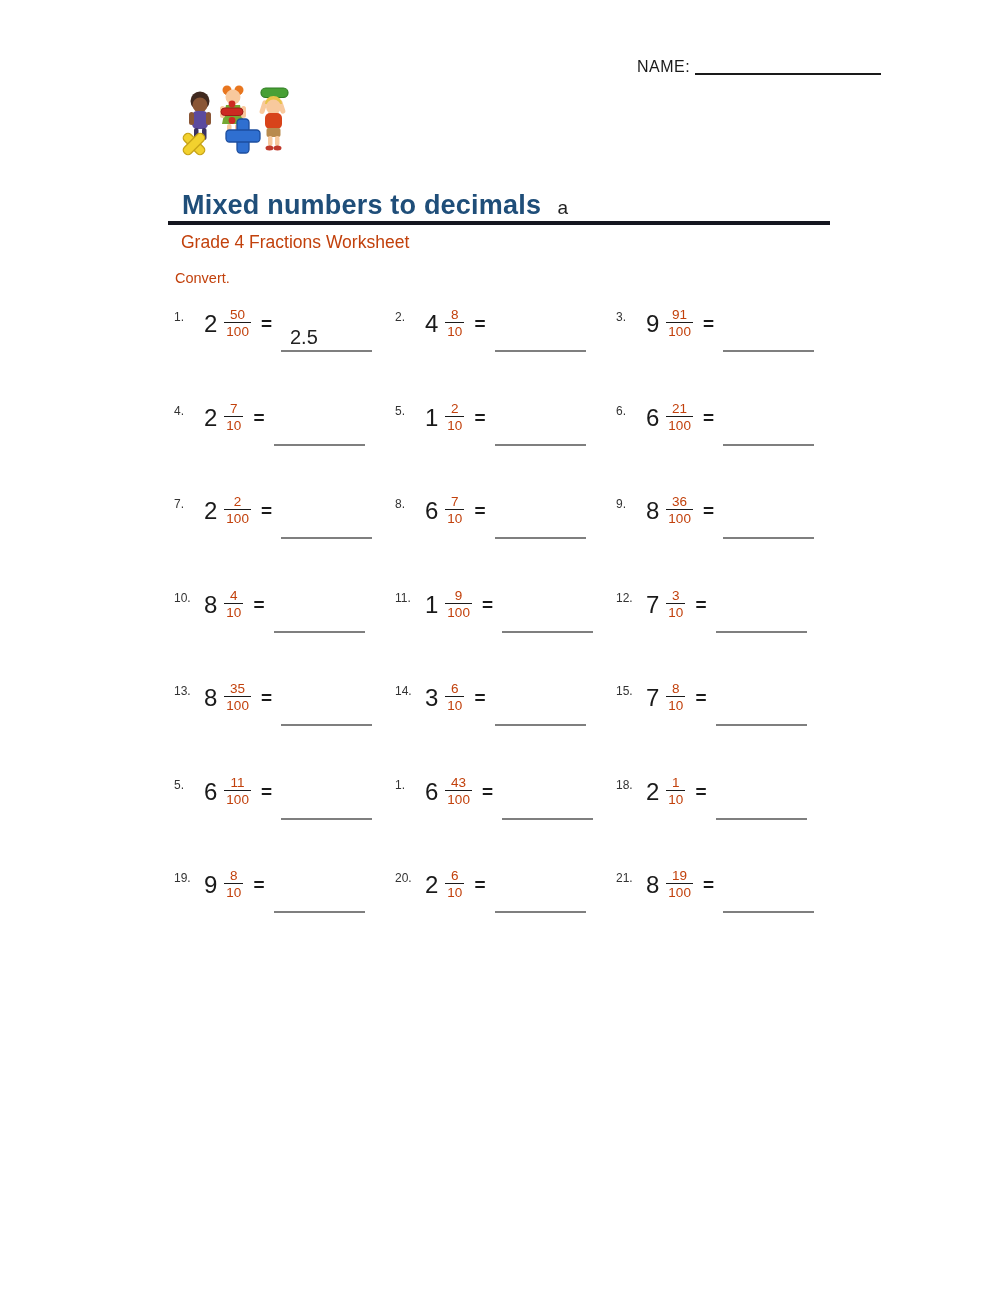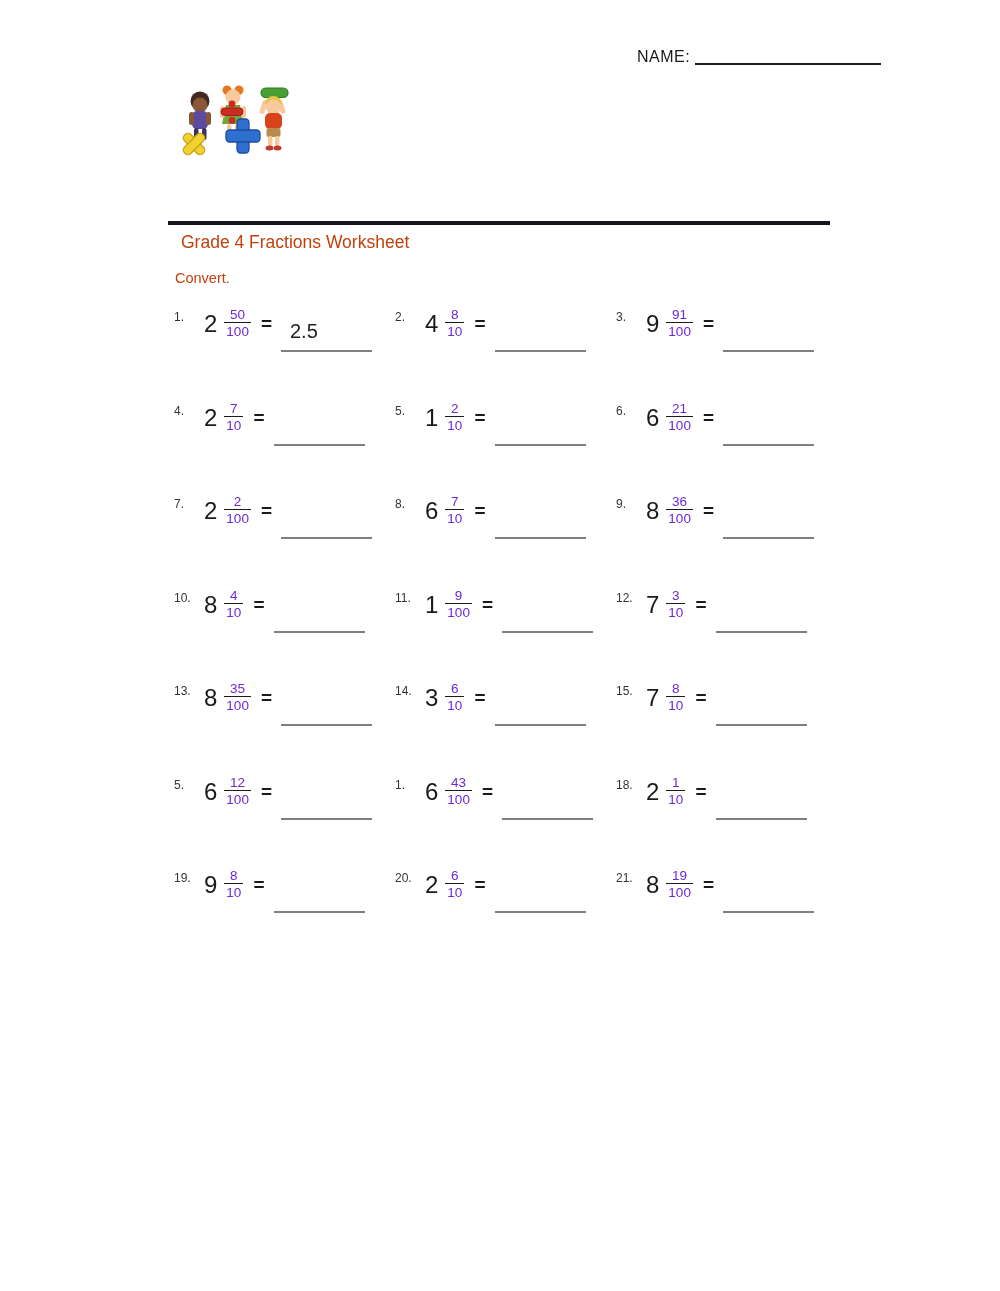--- a/index.html
+++ b/index.html
@@ -6,21 +6,21 @@
   .page {
     position:relative;
     width:1000px; height:1291px;
     background:#ffffff;
     font-family:"Liberation Sans", sans-serif;
     color:#1a1a1a;
     overflow:hidden;
   }
 
   
-  .name-row { position:absolute; left:637px; top:42px; font-size:16px; letter-spacing:.5px; color:#1a1a1a; white-space:nowrap; }
+  .name-row { position:absolute; left:637px; top:52px; font-size:16px; letter-spacing:.5px; color:#1a1a1a; white-space:nowrap; }
   .name-row .name-line {
     display:inline-block; width:186px; height:18px;
     border-bottom:2px solid #1a1a1a; transform:translateY(3px); margin-left:5px;
   }
 
   .logo { position:absolute; left:175px; top:82px; width:116px; height:82px; }
 
   .title-row { position:absolute; left:182px; top:190px; white-space:nowrap; }
   .title-row .main-title { font-size:27px; font-weight:bold; color:#1f4e79; letter-spacing:.2px; }
   .title-row .title-suffix { font-size:19px; color:#222; margin-left:12px; }
@@ -35,35 +35,35 @@
     display:grid;
     grid-template-columns:221px 221px 216px;
     grid-auto-rows:93.5px;
   }
   .problem { display:flex; align-items:flex-start; padding-top:10px; }
   .p-num { width:30px; flex:0 0 30px; font-size:12px; color:#333; padding-top:2px; }
   .expr { display:flex; align-items:center; }
   .whole { font-size:24px; color:#1a1a1a; }
   .fraction {
     display:inline-flex; flex-direction:column; align-items:center;
-    font-size:13.5px; line-height:1.12; color:#6d28d9;
+    font-size:13.5px; line-height:1.12; color:#c2410c;
     margin:0 7px; transform:translateY(-1px);
   }
   .fraction .den { border-top:1.6px solid #1a1a1a; padding:1px 2px 0 2px; }
   .fraction .nume { padding:0 2px; }
   .eq { font-size:19px; font-weight:bold; margin-left:3px; color:#1a1a1a; }
   .blank {
     align-self:flex-start;
     margin-top:3px; margin-left:9px;
     width:91px; height:41px;
     border-bottom:2px solid #7f7f7f;
     display:flex; align-items:flex-end;
     padding-left:9px; box-sizing:border-box;
   }
-  .answer { font-size:20px; color:#222; padding-bottom:7px; }
+  .answer { font-size:20px; color:#222; padding-bottom:1px; }
 </style>
 </head>
 <body>
 
 <div class="page">
 
   <div class="name-row">
     <span>NAME:</span><span class="name-line"></span>
   </div>
 
@@ -113,20 +113,24 @@
       <circle cx="98.5" cy="25" r="7.5" fill="#f8c99d"></circle>
       <rect x="90" y="31" width="17" height="16" rx="5" fill="#d8431a"></rect>
       <rect x="91.5" y="46" width="14" height="9" rx="2" fill="#b98b4e"></rect>
       <rect x="93" y="54" width="4.5" height="10" rx="2" fill="#f8c99d"></rect>
       <rect x="100" y="54" width="4.5" height="10" rx="2" fill="#f8c99d"></rect>
       <ellipse cx="94.5" cy="66" rx="4" ry="2.5" fill="#c0392b"></ellipse>
       <ellipse cx="102.5" cy="66" rx="4" ry="2.5" fill="#c0392b"></ellipse>
     </svg>
   </div>
 
+  <div class="title-row">
+    <span class="main-title">Mixed numbers to decimals</span>
+    <span class="title-suffix">a</span>
+  </div>
   <div class="title-rule"></div>
 
   <div class="subtitle">Grade 4 Fractions Worksheet</div>
   <div class="instruction">Convert.</div>
 
   <div class="problems" id="problems">
     <div class="problem">
       <span class="p-num">1.</span>
       <span class="expr">
         <span class="whole">2</span>
@@ -349,21 +353,21 @@
       <span class="blank">
         <span class="answer"></span>
       </span>
     </div>
 
     <div class="problem">
       <span class="p-num">5.</span>
       <span class="expr">
         <span class="whole">6</span>
         <span class="fraction">
-          <span class="nume">12</span>
+          <span class="nume">11</span>
           <span class="den">100</span>
         </span>
         <span class="eq">=</span>
       </span>
       <span class="blank">
         <span class="answer"></span>
       </span>
     </div>
 
     <div class="problem">

